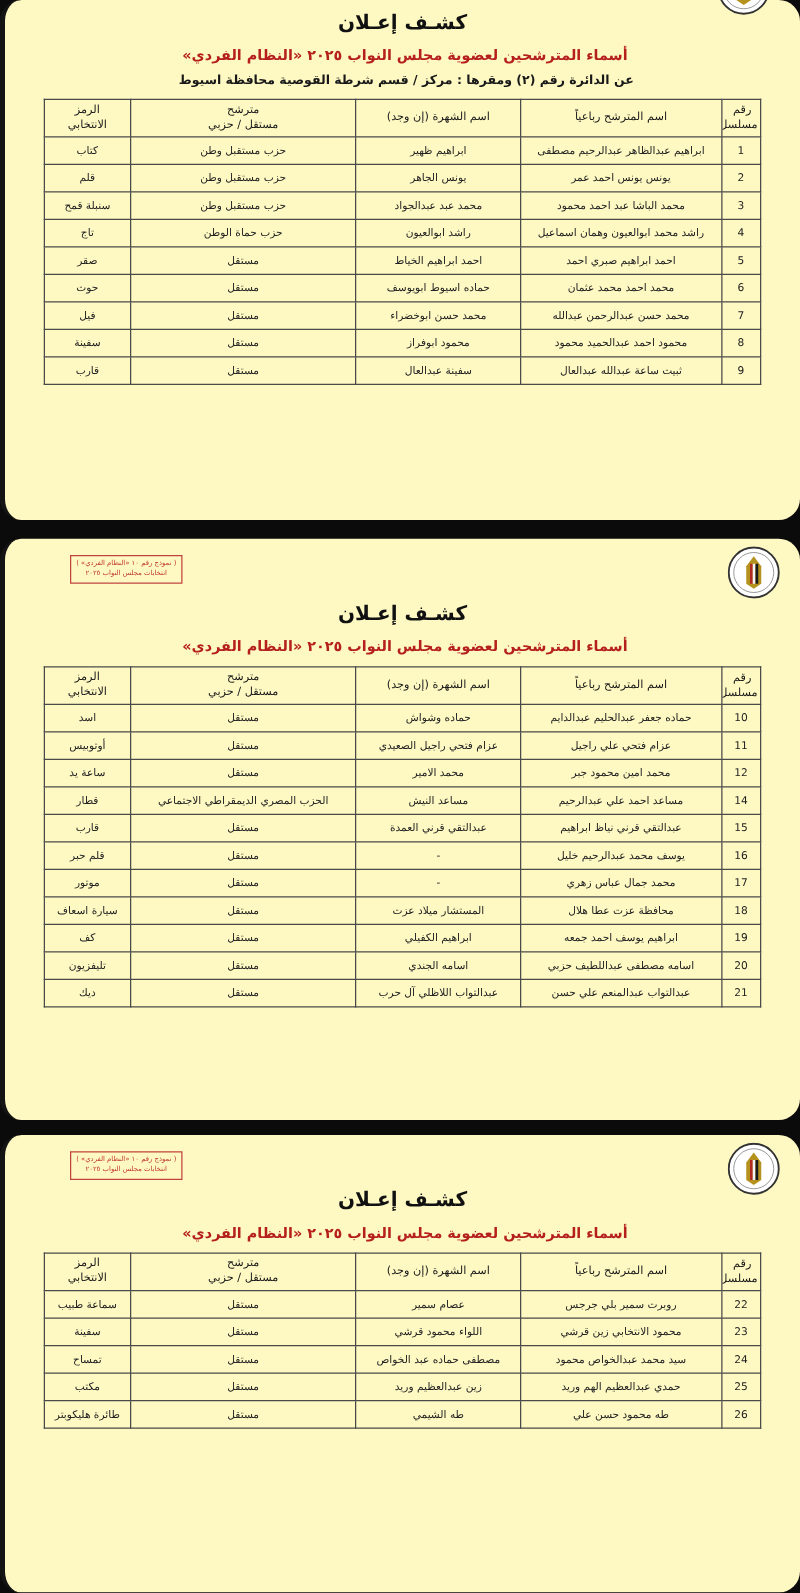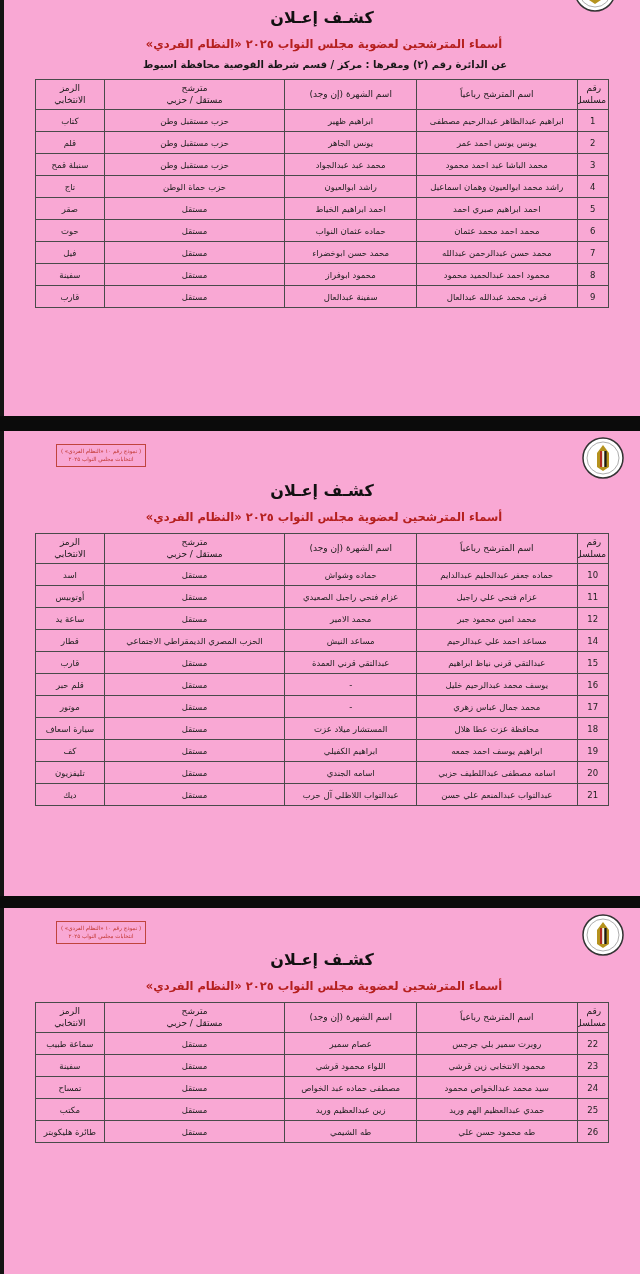--- a/index.html
+++ b/index.html
@@ -4,24 +4,25 @@
 <style>
   html,body{margin:0;padding:0;}
   body{
     width:640px;height:1274px;
     background:#0b0b0b;
     font-family:"DejaVu Sans", sans-serif;
     color:#1a1a1a;
   }
   .page{
     position:relative;
-    background:#f9a8d4;
+    background:#fef9c3;
     direction:rtl;
     overflow:hidden;
     border-left:4px solid #141414;
+    border-radius:17px;
   }
   .page-1{height:416px;}
   .page-2{height:465px;}
   .page-3{height:366px;}
   .separator{height:15px;background:#0b0b0b;}
   .separator.thin{height:12px;}
 
   .doc-title{
     text-align:center;
     font-weight:bold;
@@ -172,41 +173,41 @@
         <tr>
           <td>5</td>
           <td>احمد ابراهيم صبري احمد</td>
           <td>احمد ابراهيم الخياط</td>
           <td>مستقل</td>
           <td>صقر</td>
         </tr>
         <tr>
           <td>6</td>
           <td>محمد احمد محمد عثمان</td>
-          <td>حماده عثمان النواب</td>
+          <td>حماده اسيوط ابويوسف</td>
           <td>مستقل</td>
           <td>حوت</td>
         </tr>
         <tr>
           <td>7</td>
           <td>محمد حسن عبدالرحمن عبدالله</td>
           <td>محمد حسن ابوخضراء</td>
           <td>مستقل</td>
           <td>فيل</td>
         </tr>
         <tr>
           <td>8</td>
           <td>محمود احمد عبدالحميد محمود</td>
           <td>محمود ابوفراز</td>
           <td>مستقل</td>
           <td>سفينة</td>
         </tr>
         <tr>
           <td>9</td>
-          <td>قرني محمد عبدالله عبدالعال</td>
+          <td>ثبيت ساعة عبدالله عبدالعال</td>
           <td>سفينة عبدالعال</td>
           <td>مستقل</td>
           <td>قارب</td>
         </tr>
       </tbody>
   </table>
 </section>
 
 <div class="separator"></div>
 

